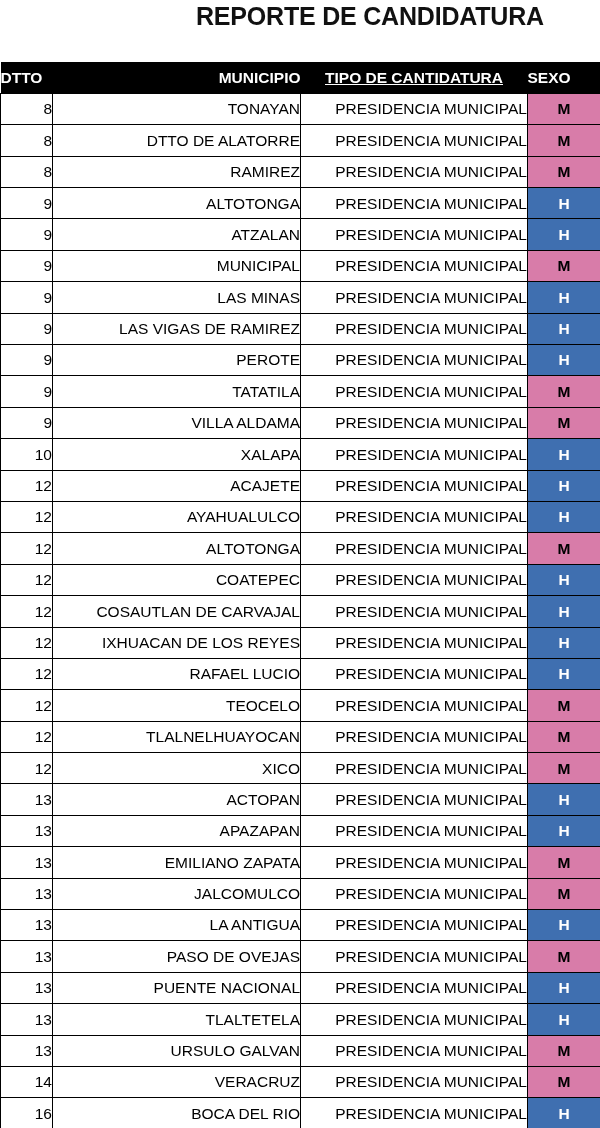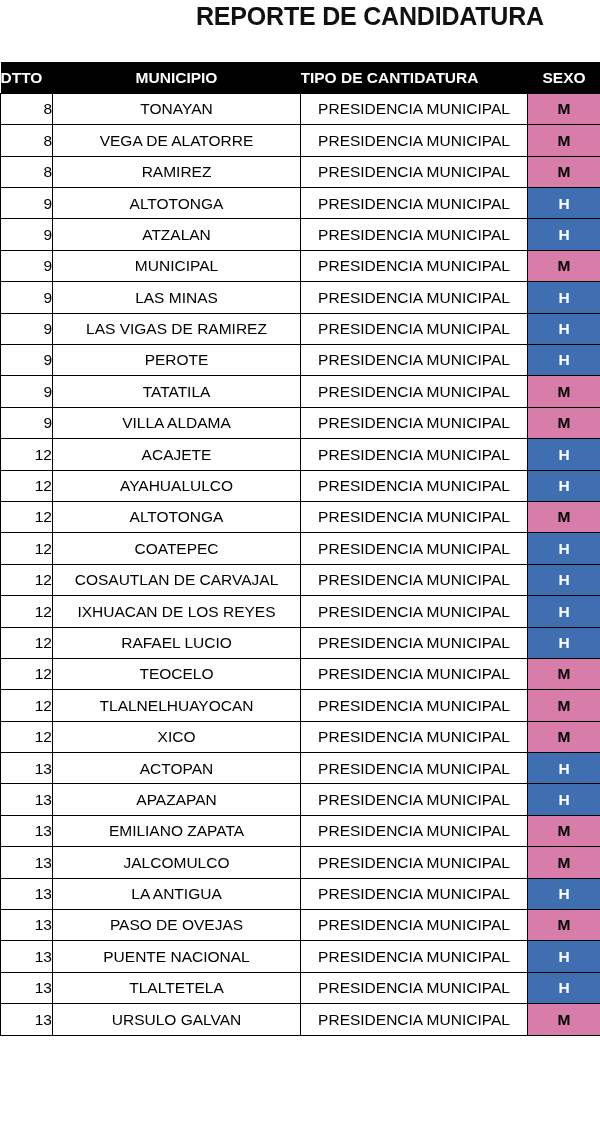--- a/index.html
+++ b/index.html
@@ -59,48 +59,49 @@
     font-weight: bold;
     border: none;
     height: 32px;
     vertical-align: middle;
   }
   th.h-dtto {
     text-align: left;
     padding-left: 4px;
   }
   th.h-muni {
+    text-align: right;
+    padding-left: 2px;
+  }
+  th.h-tipo {
     text-align: center;
-    padding-left: 2px;
-  }
-  th.h-tipo {
+    padding-left: 7px;
+    text-decoration: underline;
+  }
+  th.h-sexo {
     text-align: left;
-    padding-left: 7px;
-  }
-  th.h-sexo {
-    text-align: center;
   }
   tbody td {
     border: 1px solid #000000;
     background: #ffffff;
     color: #000000;
     vertical-align: middle;
   }
   td.c-dtto {
     text-align: right;
     padding-right: 4px;
     border-left: 1px solid #000000;
   }
   td.c-muni {
-    text-align: center;
+    text-align: right;
     padding-left: 5px;
     border-left: 1px solid #000000;
   }
   td.c-tipo {
-    text-align: center;
+    text-align: right;
     padding-left: 7px;
   }
   td.c-sexo {
     text-align: center;
     font-weight: bold;
     font-size: 14px;
   }
   td.c-sexo.sex-M {
     background: #d87ca9;
     color: #000000;
@@ -134,21 +135,21 @@
     </thead>
     <tbody id="table-body">
         <tr>
           <td class="c-dtto">8</td>
           <td class="c-muni">TONAYAN</td>
           <td class="c-tipo">PRESIDENCIA MUNICIPAL</td>
           <td class="c-sexo sex-M">M</td>
         </tr>
         <tr>
           <td class="c-dtto">8</td>
-          <td class="c-muni">VEGA DE ALATORRE</td>
+          <td class="c-muni">DTTO DE ALATORRE</td>
           <td class="c-tipo">PRESIDENCIA MUNICIPAL</td>
           <td class="c-sexo sex-M">M</td>
         </tr>
         <tr>
           <td class="c-dtto">8</td>
           <td class="c-muni">RAMIREZ</td>
           <td class="c-tipo">PRESIDENCIA MUNICIPAL</td>
           <td class="c-sexo sex-M">M</td>
         </tr>
         <tr>
@@ -193,20 +194,26 @@
           <td class="c-tipo">PRESIDENCIA MUNICIPAL</td>
           <td class="c-sexo sex-M">M</td>
         </tr>
         <tr>
           <td class="c-dtto">9</td>
           <td class="c-muni">VILLA ALDAMA</td>
           <td class="c-tipo">PRESIDENCIA MUNICIPAL</td>
           <td class="c-sexo sex-M">M</td>
         </tr>
         <tr>
+          <td class="c-dtto">10</td>
+          <td class="c-muni">XALAPA</td>
+          <td class="c-tipo">PRESIDENCIA MUNICIPAL</td>
+          <td class="c-sexo sex-H">H</td>
+        </tr>
+        <tr>
           <td class="c-dtto">12</td>
           <td class="c-muni">ACAJETE</td>
           <td class="c-tipo">PRESIDENCIA MUNICIPAL</td>
           <td class="c-sexo sex-H">H</td>
         </tr>
         <tr>
           <td class="c-dtto">12</td>
           <td class="c-muni">AYAHUALULCO</td>
           <td class="c-tipo">PRESIDENCIA MUNICIPAL</td>
           <td class="c-sexo sex-H">H</td>
@@ -305,17 +312,29 @@
           <td class="c-dtto">13</td>
           <td class="c-muni">TLALTETELA</td>
           <td class="c-tipo">PRESIDENCIA MUNICIPAL</td>
           <td class="c-sexo sex-H">H</td>
         </tr>
         <tr>
           <td class="c-dtto">13</td>
           <td class="c-muni">URSULO GALVAN</td>
           <td class="c-tipo">PRESIDENCIA MUNICIPAL</td>
           <td class="c-sexo sex-M">M</td>
+        </tr>
+        <tr>
+          <td class="c-dtto">14</td>
+          <td class="c-muni">VERACRUZ</td>
+          <td class="c-tipo">PRESIDENCIA MUNICIPAL</td>
+          <td class="c-sexo sex-M">M</td>
+        </tr>
+        <tr>
+          <td class="c-dtto">16</td>
+          <td class="c-muni">BOCA DEL RIO</td>
+          <td class="c-tipo">PRESIDENCIA MUNICIPAL</td>
+          <td class="c-sexo sex-H">H</td>
         </tr>
       </tbody>
   </table>
 
 </div>
 
 </body></html>

